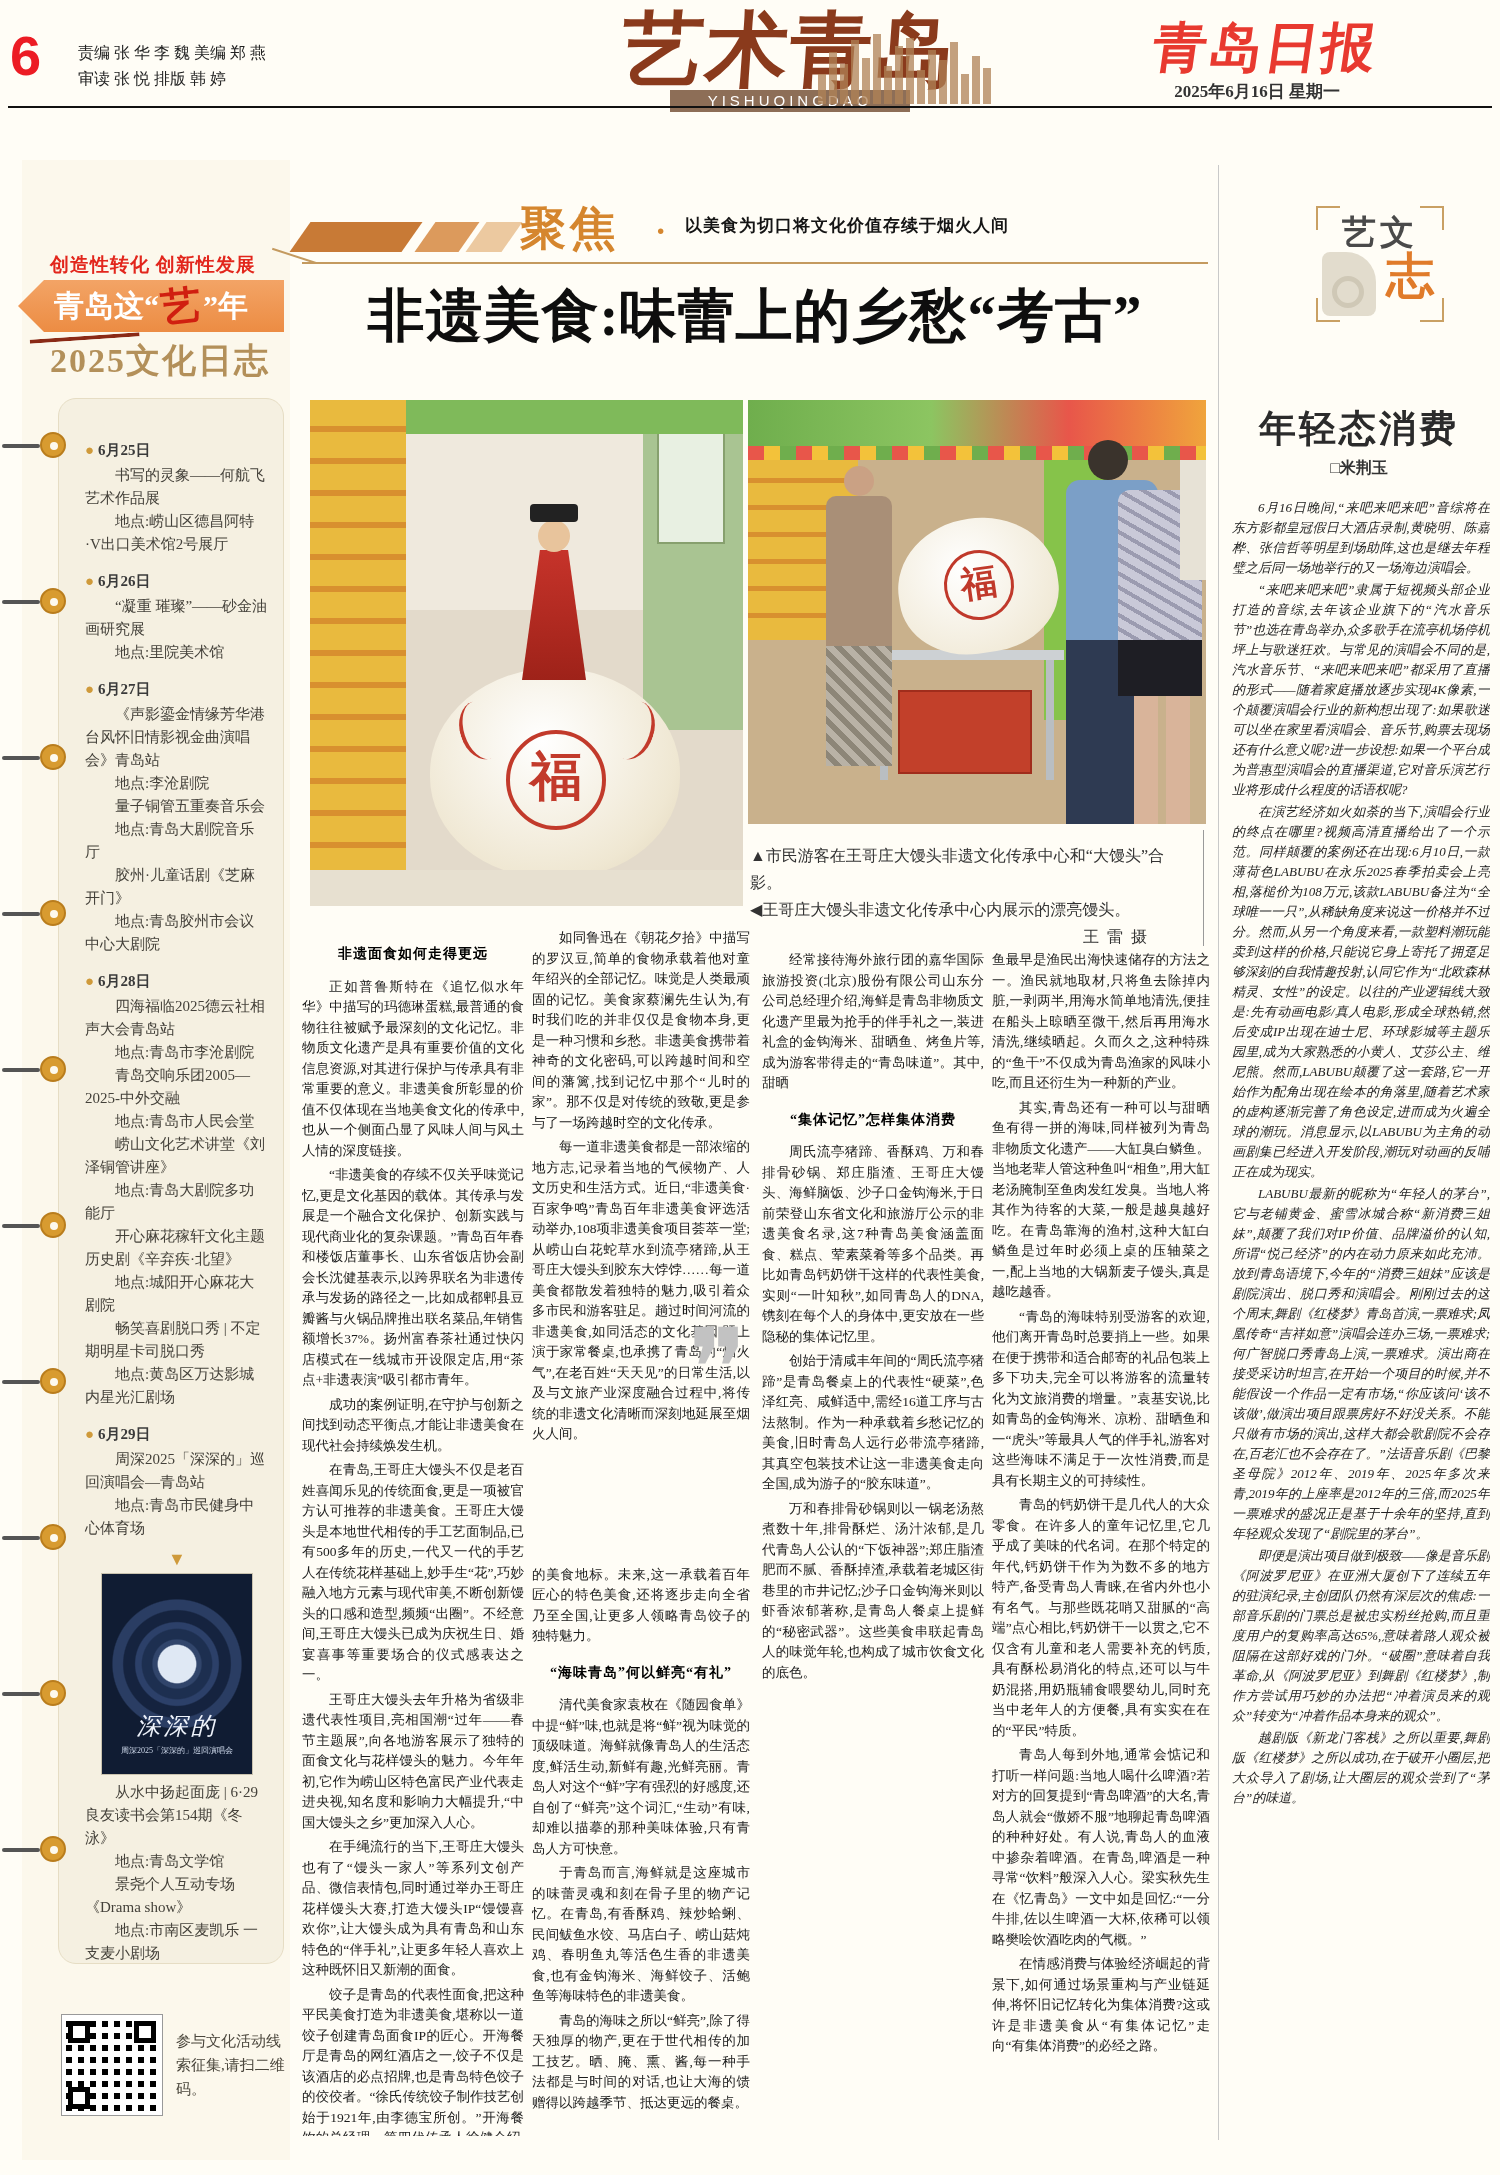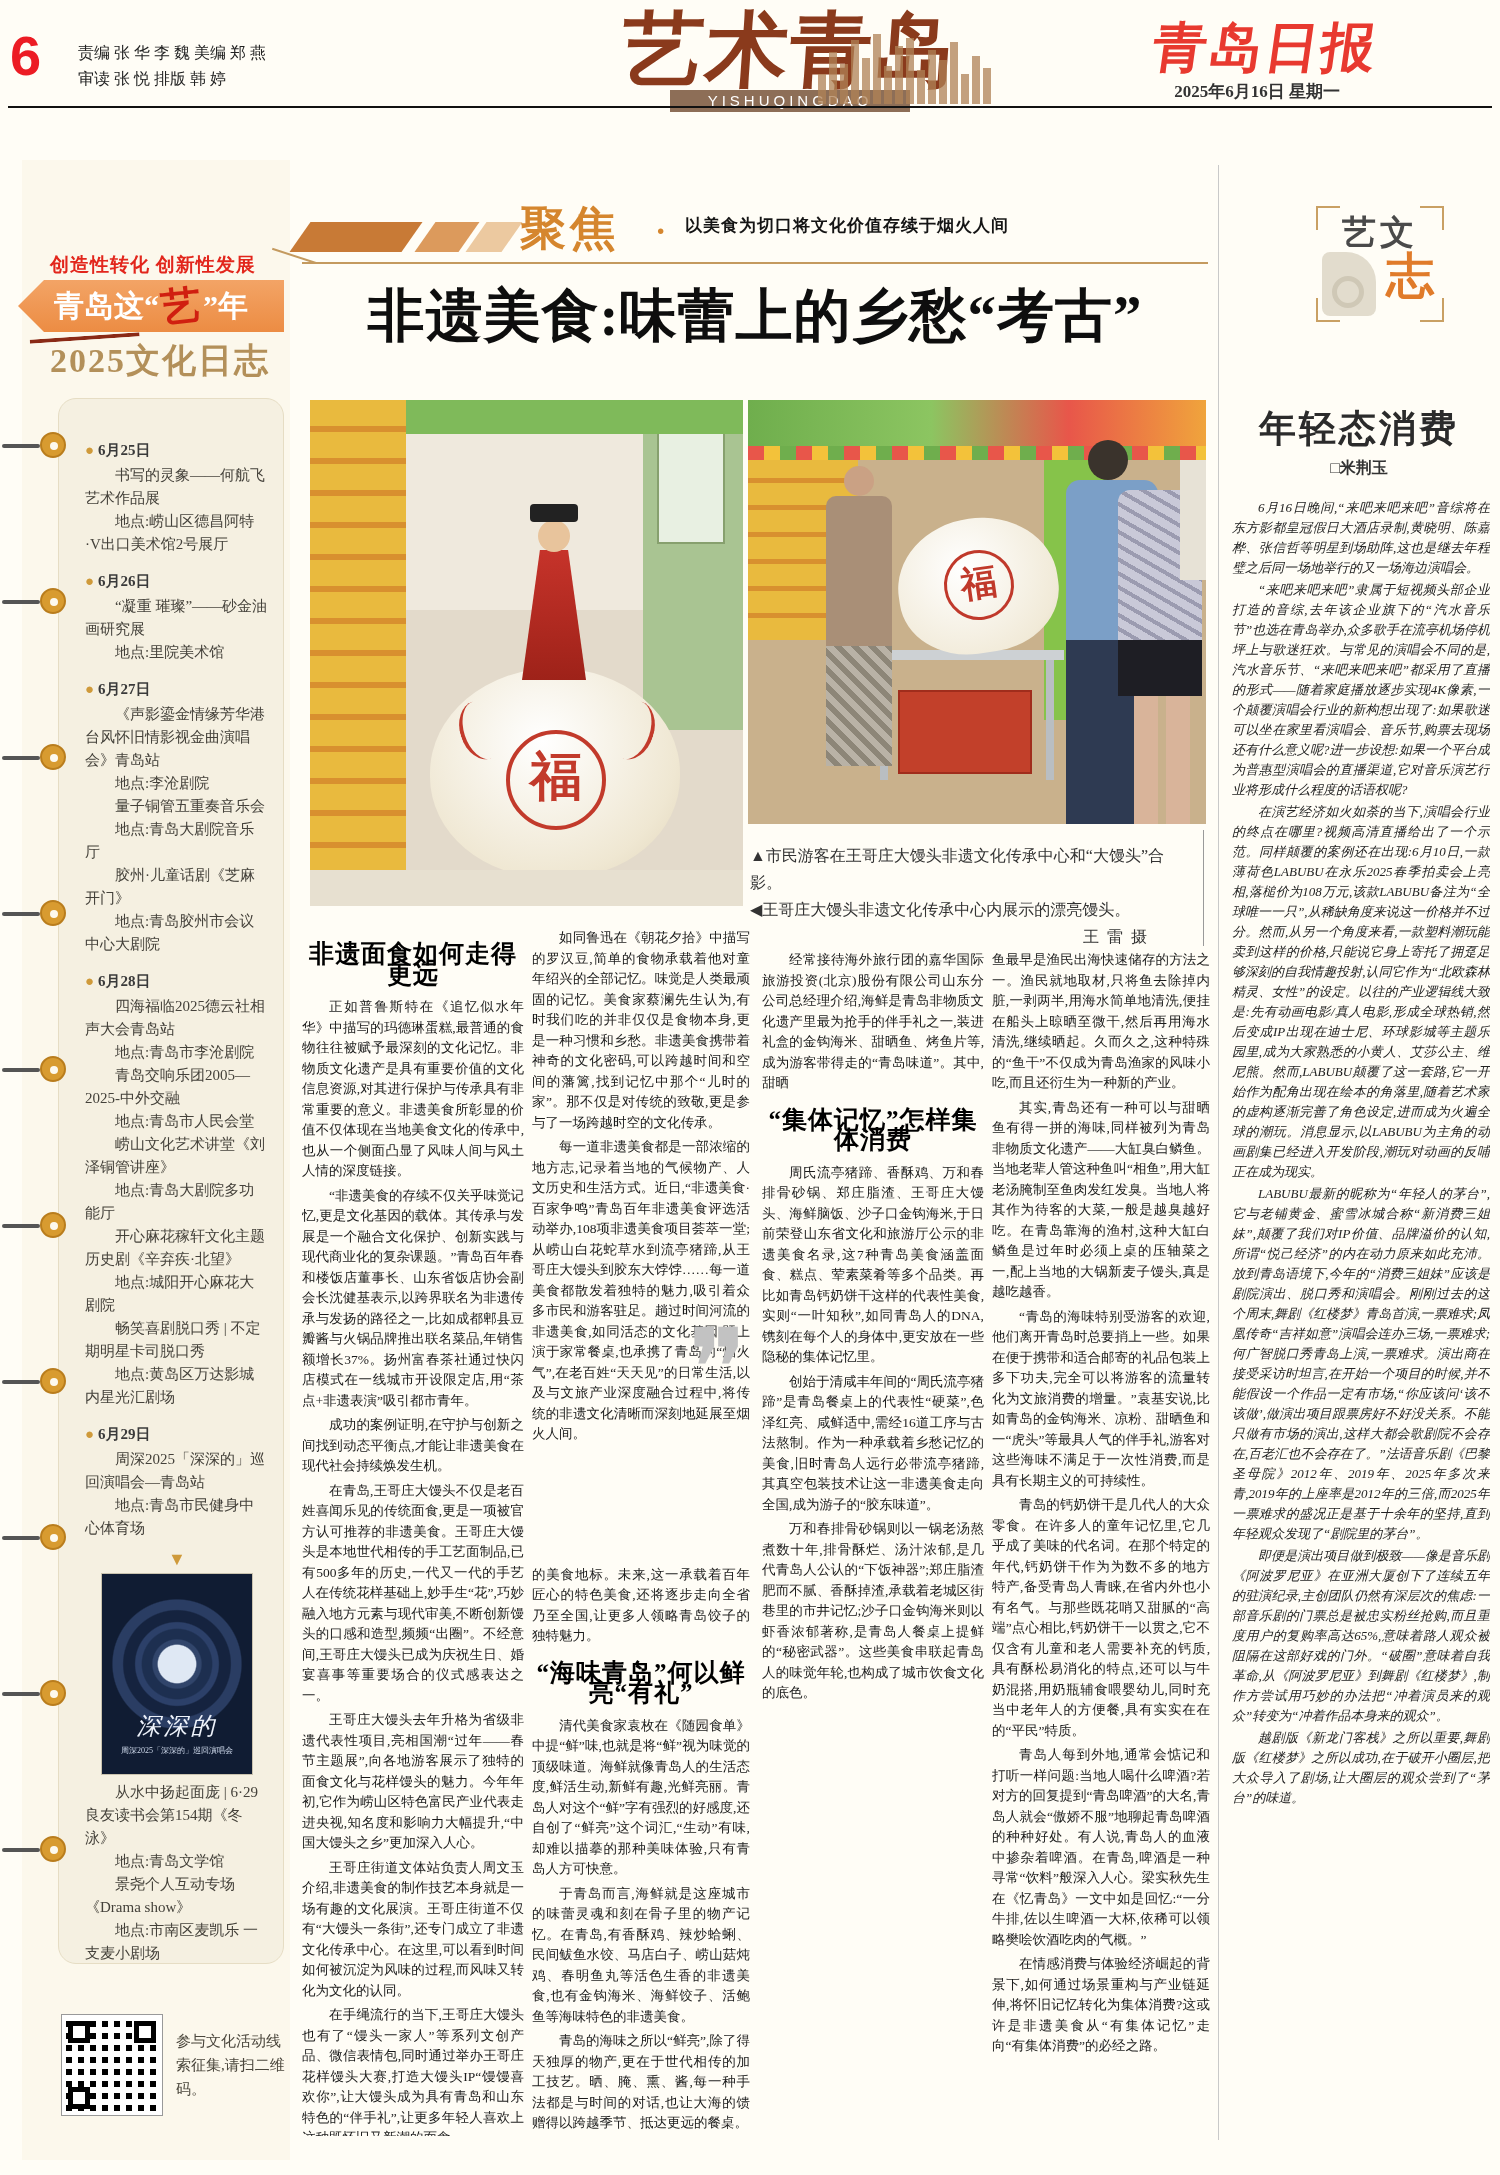--- a/index.html
+++ b/index.html
@@ -73,21 +73,21 @@
   .photoR{left:748px;top:400px;width:458px;height:424px;background:#c9b18c;overflow:hidden;}
   .ph{position:absolute;}
   .caption{left:748px;top:830px;width:456px;height:116px;border-right:1px solid #9a9a9a;padding:12px 10px 0 2px;
     box-sizing:border-box;font-size:16px;line-height:27px;color:#333;}
   .caption .credit{text-align:right;padding-right:44px;letter-spacing:2px;}
 
   
   .col{position:absolute;font-size:13.5px;line-height:20.5px;text-align:justify;color:#1b1b1b;overflow:hidden;}
   .col p{margin:0 0 4px;text-indent:2em;}
   .col p.noind{text-indent:0;}
-  .col h3{margin:16px 0 12px;text-align:center;font-size:25px;letter-spacing:1px;color:#000;}
+  .col h3{margin:16px 0 12px;text-align:center;font-size:14px;letter-spacing:1px;color:#000;}
   .spacer-orn{height:116px;}
   .orn-quote{left:688px;top:1332px;width:74px;height:74px;color:#c2c2c2;font-size:110px;line-height:74px;font-family:"DejaVu Serif",serif;}
 
   
   .vrule{left:1218px;top:165px;width:1px;height:1975px;background:#c9c9c9;}
   .ywz{left:1316px;top:206px;width:128px;height:116px;}
   .ywz .corner{position:absolute;width:22px;height:22px;border:2px solid #c9a063;}
   .ywz .c1{left:0;top:0;border-right:none;border-bottom:none;}
   .ywz .c2{right:0;top:0;border-left:none;border-bottom:none;}
   .ywz .c3{left:0;bottom:0;border-right:none;border-top:none;}
@@ -249,21 +249,20 @@
     <div class="credit">王 雷 摄</div>
   </div>
 
   <div class="col" id="col1" style="left:302px;top:928px;width:222px;height:1208px;">
       <h3>非遗面食如何走得更远</h3>
       <p>正如普鲁斯特在《追忆似水年华》中描写的玛德琳蛋糕,最普通的食物往往被赋予最深刻的文化记忆。非物质文化遗产是具有重要价值的文化信息资源,对其进行保护与传承具有非常重要的意义。非遗美食所彰显的价值不仅体现在当地美食文化的传承中,也从一个侧面凸显了风味人间与风土人情的深度链接。</p>
       <p>“非遗美食的存续不仅关乎味觉记忆,更是文化基因的载体。其传承与发展是一个融合文化保护、创新实践与现代商业化的复杂课题。”青岛百年春和楼饭店董事长、山东省饭店协会副会长沈健基表示,以跨界联名为非遗传承与发扬的路径之一,比如成都郫县豆瓣酱与火锅品牌推出联名菜品,年销售额增长37%。扬州富春茶社通过快闪店模式在一线城市开设限定店,用“茶点+非遗表演”吸引都市青年。</p>
       <p>成功的案例证明,在守护与创新之间找到动态平衡点,才能让非遗美食在现代社会持续焕发生机。</p>
       <p>在青岛,王哥庄大馒头不仅是老百姓喜闻乐见的传统面食,更是一项被官方认可推荐的非遗美食。王哥庄大馒头是本地世代相传的手工艺面制品,已有500多年的历史,一代又一代的手艺人在传统花样基础上,妙手生“花”,巧妙融入地方元素与现代审美,不断创新馒头的口感和造型,频频“出圈”。不经意间,王哥庄大馒头已成为庆祝生日、婚宴喜事等重要场合的仪式感表达之一。</p>
       <p>王哥庄大馒头去年升格为省级非遗代表性项目,亮相国潮“过年——春节主题展”,向各地游客展示了独特的面食文化与花样馒头的魅力。今年年初,它作为崂山区特色富民产业代表走进央视,知名度和影响力大幅提升,“中国大馒头之乡”更加深入人心。</p>
-      <p>王哥庄街道文体站负责人周文玉介绍,非遗美食的制作技艺本身就是一场有趣的文化展演。王哥庄街道不仅有“大馒头一条街”,还专门成立了非遗文化传承中心。在这里,可以看到时间如何被沉淀为风味的过程,而风味又转化为文化的认同。</p>
       <p>在手绳流行的当下,王哥庄大馒头也有了“馒头一家人”等系列文创产品、微信表情包,同时通过举办王哥庄花样馒头大赛,打造大馒头IP“馒馒喜欢你”,让大馒头成为具有青岛和山东特色的“伴手礼”,让更多年轻人喜欢上这种既怀旧又新潮的面食。</p>
       <p>饺子是青岛的代表性面食,把这种平民美食打造为非遗美食,堪称以一道饺子创建青岛面食IP的匠心。开海餐厅是青岛的网红酒店之一,饺子不仅是该酒店的必点招牌,也是青岛特色饺子的佼佼者。“徐氏传统饺子制作技艺创始于1921年,由李德宝所创。”开海餐饮的总经理、第四代传承人徐健介绍,这种饺子将崂山饺子造型别致、制作精良的特点与青岛传统饺子的特色融合,每一道工序都有严格标准,制作完成的饺子外形美观、味道鲜美,冷冻后面皮依然筋道而不会干硬。</p>
     </div>
   <div class="col" id="col2" style="left:532px;top:928px;width:218px;height:1208px;">
       <p>如同鲁迅在《朝花夕拾》中描写的罗汉豆,简单的食物承载着他对童年绍兴的全部记忆。味觉是人类最顽固的记忆。美食家蔡澜先生认为,有时我们吃的并非仅仅是食物本身,更是一种习惯和乡愁。非遗美食携带着神奇的文化密码,可以跨越时间和空间的藩篱,找到记忆中那个“儿时的家”。那不仅是对传统的致敬,更是参与了一场跨越时空的文化传承。</p>
       <p>每一道非遗美食都是一部浓缩的地方志,记录着当地的气候物产、人文历史和生活方式。近日,“非遗美食·百家争鸣”青岛百年非遗美食评选活动举办,108项非遗美食项目荟萃一堂;从崂山白花蛇草水到流亭猪蹄,从王哥庄大馒头到胶东大饽饽……每一道美食都散发着独特的魅力,吸引着众多市民和游客驻足。趟过时间河流的非遗美食,如同活态的文化基因,既上演于家常餐桌,也承携了青岛的“烟火气”,在老百姓“天天见”的日常生活,以及与文旅产业深度融合过程中,将传统的非遗文化清晰而深刻地延展至烟火人间。</p>
       <div class="spacer-orn"></div>
       <p class="noind">的美食地标。未来,这一承载着百年匠心的特色美食,还将逐步走向全省乃至全国,让更多人领略青岛饺子的独特魅力。</p>
       <h3>“海味青岛”何以鲜亮“有礼”</h3>
       <p>清代美食家袁枚在《随园食单》中提“鲜”味,也就是将“鲜”视为味觉的顶级味道。海鲜就像青岛人的生活态度,鲜活生动,新鲜有趣,光鲜亮丽。青岛人对这个“鲜”字有强烈的好感度,还自创了“鲜亮”这个词汇,“生动”有味,却难以描摹的那种美味体验,只有青岛人方可快意。</p>

